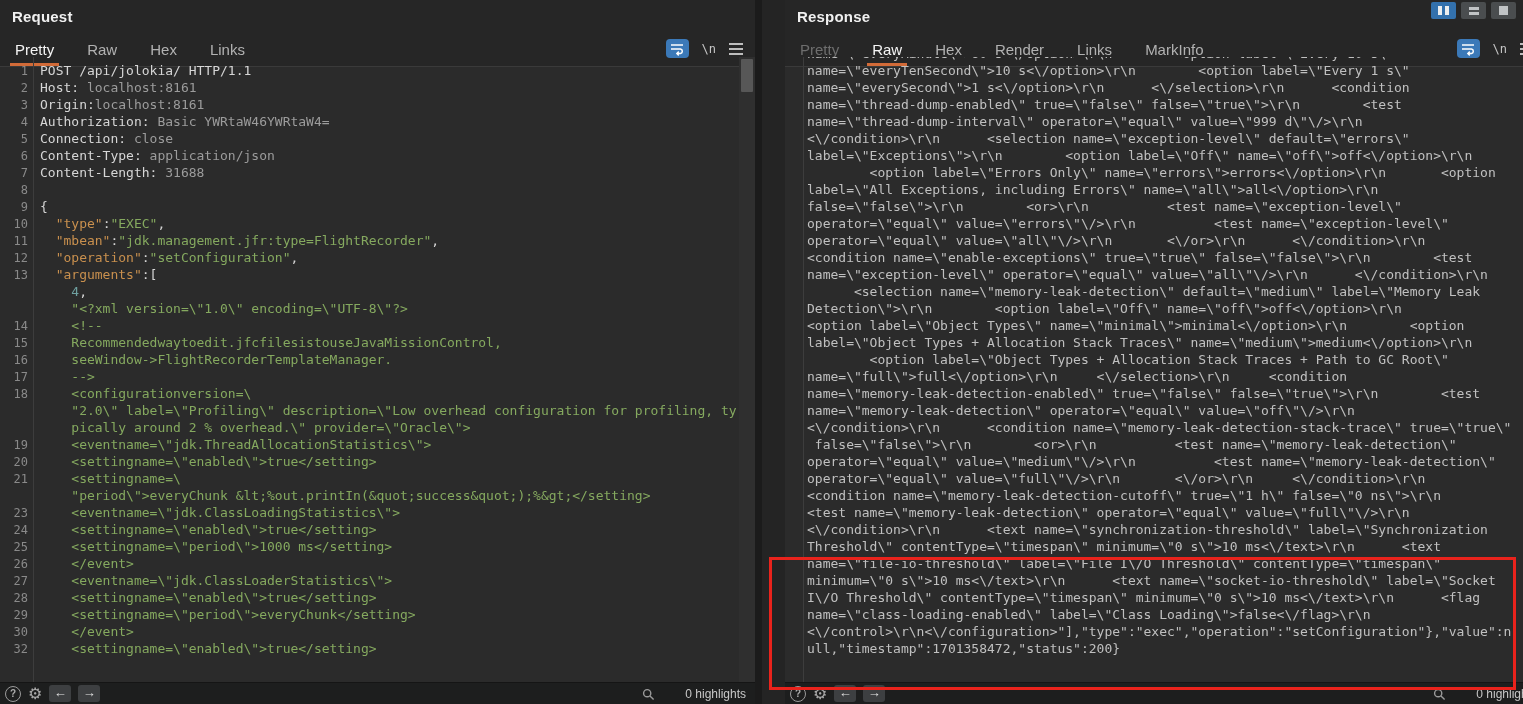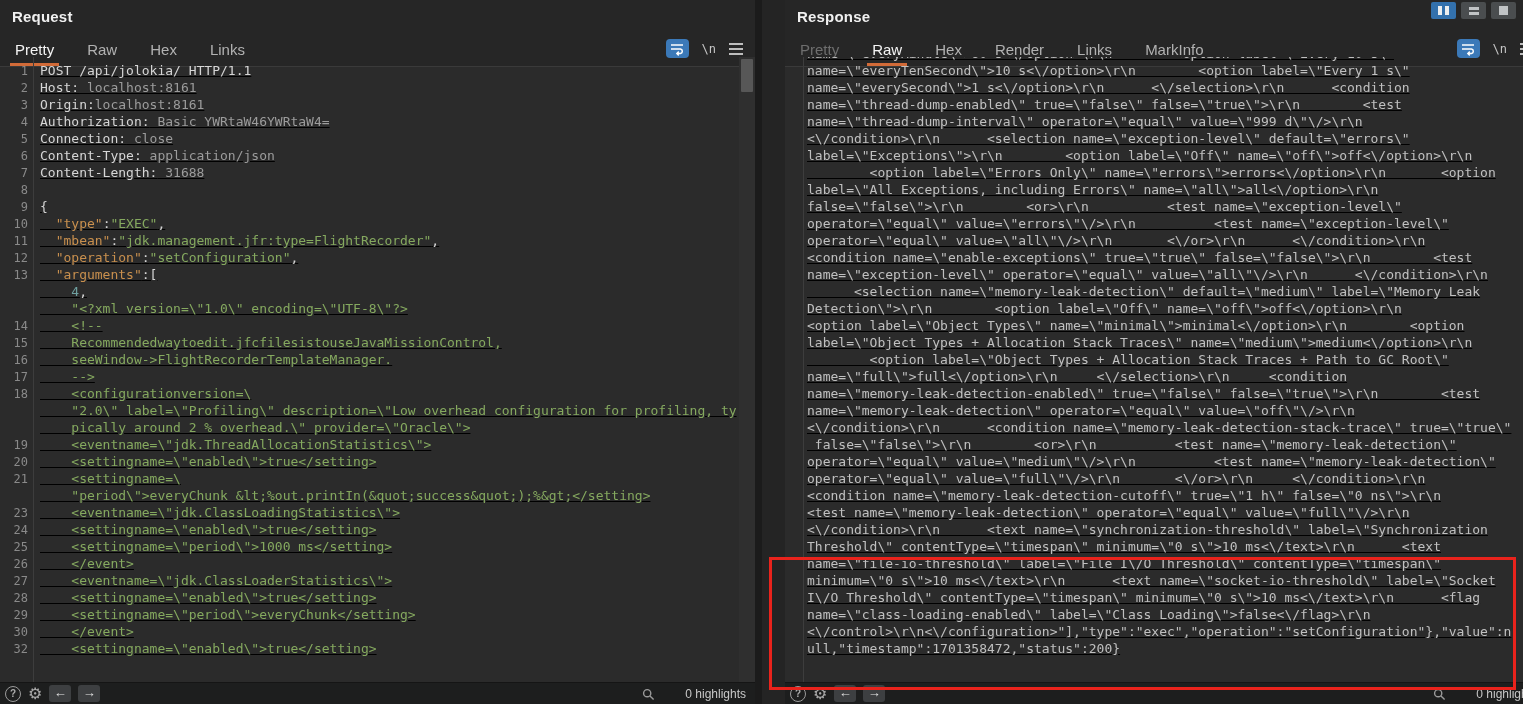--- a/index.html
+++ b/index.html
@@ -23,21 +23,21 @@
   .tab.disabled { color:#6e6e6e; }
 
   .tab-tools { position:absolute; right:12px; bottom:8px; display:flex; align-items:center; gap:13px; }
   .wrap-btn { width:23px; height:19px; border-radius:4px; background:#3b79b8;
               display:flex; align-items:center; justify-content:center; }
   .nl-btn { color:#c6c6c6; font-family:"DejaVu Sans Mono", monospace; font-size:12px; }
   .menu-btn { display:flex; flex-direction:column; gap:3px; padding:2px 0; }
   .menu-btn i { display:block; width:14px; height:2px; background:#bdbdbd; }
 
   .editor { position:absolute; top:57px; left:0; right:16px; bottom:22px; overflow:hidden;
-            font-family:"DejaVu Sans Mono", monospace; font-size:13px;text-decoration:underline; }
+            font-family:"DejaVu Sans Mono", monospace; font-size:13px; }
   .gutter-border { position:absolute; top:0; bottom:0; width:1px; background:#3d3d3d; }
   .req .gutter-border { left:33px; }
   .resp .gutter-border { left:18px; }
 
   .crow, .rrow { height:17px; line-height:17px; white-space:pre; }
   .req-rows { padding-top:5px; }
   .resp-rows { margin-top:-12px; }
   .ln { display:inline-block; width:28px; padding-right:4px; text-align:right;
         color:#8a8a8a; font-size:12px; }
   .code { padding-left:8px; }

